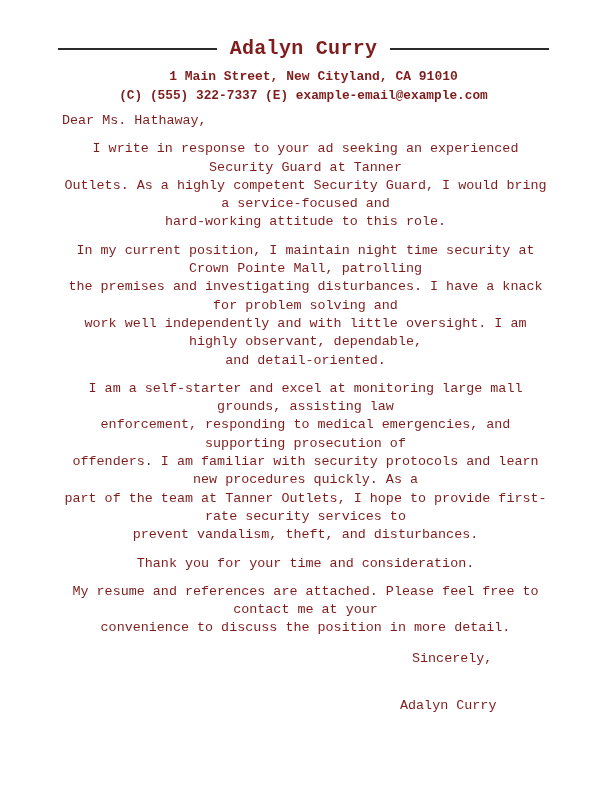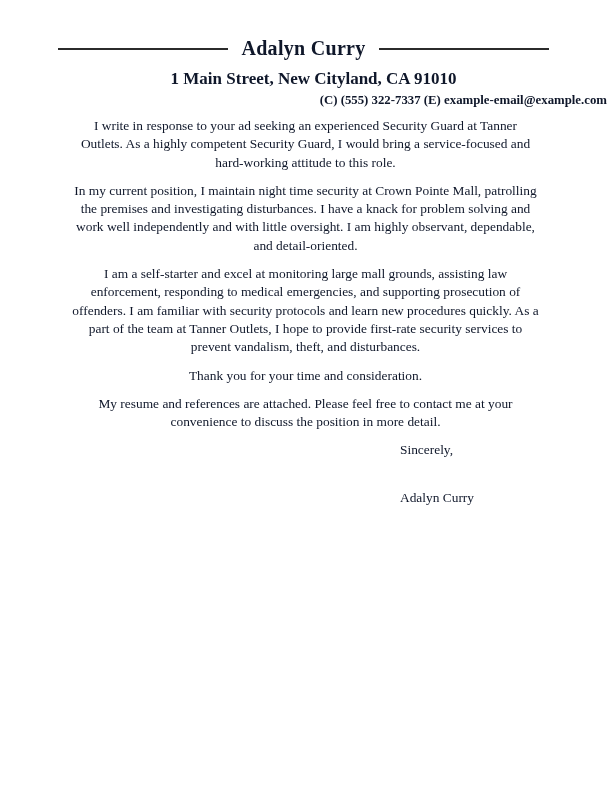--- a/index.html
+++ b/index.html
@@ -5,22 +5,22 @@
   html, body {
     margin: 0;
     padding: 0;
     background: #ffffff;
   }
   .page {
     position: relative;
     width: 607px;
     height: 785px;
     background: #ffffff;
-    color: #0f172a;
-    font-family: Liberation Serif, serif;
+    color: #7f1d1d;
+    font-family: Liberation Mono, monospace;
     overflow: hidden;
     box-sizing: border-box;
   }
   .letter-header {
     padding-top: 37px;
   }
   .name-row {
     display: flex;
     align-items: center;
     margin: 0 58px;
@@ -34,26 +34,26 @@
   .letter-name {
     font-size: 20px;
     font-weight: bold;
     letter-spacing: 0.3px;
     white-space: nowrap;
   }
   .letter-address {
     margin-top: 9px;
     text-align: center;
     font-weight: bold;
-    font-size: 17px;
+    font-size: 13px;
     margin-left: 20px;
   }
   .letter-contact {
     margin-top: 4px;
-    text-align: right;
+    text-align: center;
     font-weight: bold;
     font-size: 12.8px;
   }
   .letter-body {
     margin: 9px 58px 0 62px;
     font-size: 13.4px;
     line-height: 18.3px;
   }
   .salutation {
     margin: 0 0 10px 0;
@@ -61,21 +61,21 @@
   .para {
     margin: 0 0 10px 0;
     white-space: pre-line;
     text-align: center;
   }
   .closing-block {
     margin-left: 338px;
     margin-top: 8px;
   }
   .closing {
-    margin: 0;
+    margin: 12px;
   }
   .signature {
     margin: 29px 0 0 0;
   }
 </style>
 </head>
 <body>
 
 <div class="page">
 
@@ -83,20 +83,21 @@
     <div class="name-row">
       <span class="name-rule"></span>
       <span class="letter-name">Adalyn Curry</span>
       <span class="name-rule"></span>
     </div>
     <div class="letter-address">1 Main Street, New Cityland, CA 91010</div>
     <div class="letter-contact">(C) (555) 322-7337 (E) example-email@example.com</div>
   </div>
 
   <div class="letter-body">
+    <p class="salutation">Dear Ms. Hathaway,</p>
 
     <p class="para">I write in response to your ad seeking an experienced Security Guard at Tanner
 Outlets. As a highly competent Security Guard, I would bring a service-focused and
 hard-working attitude to this role.</p>
 
     <p class="para">In my current position, I maintain night time security at Crown Pointe Mall, patrolling
 the premises and investigating disturbances. I have a knack for problem solving and
 work well independently and with little oversight. I am highly observant, dependable,
 and detail-oriented.</p>
 

